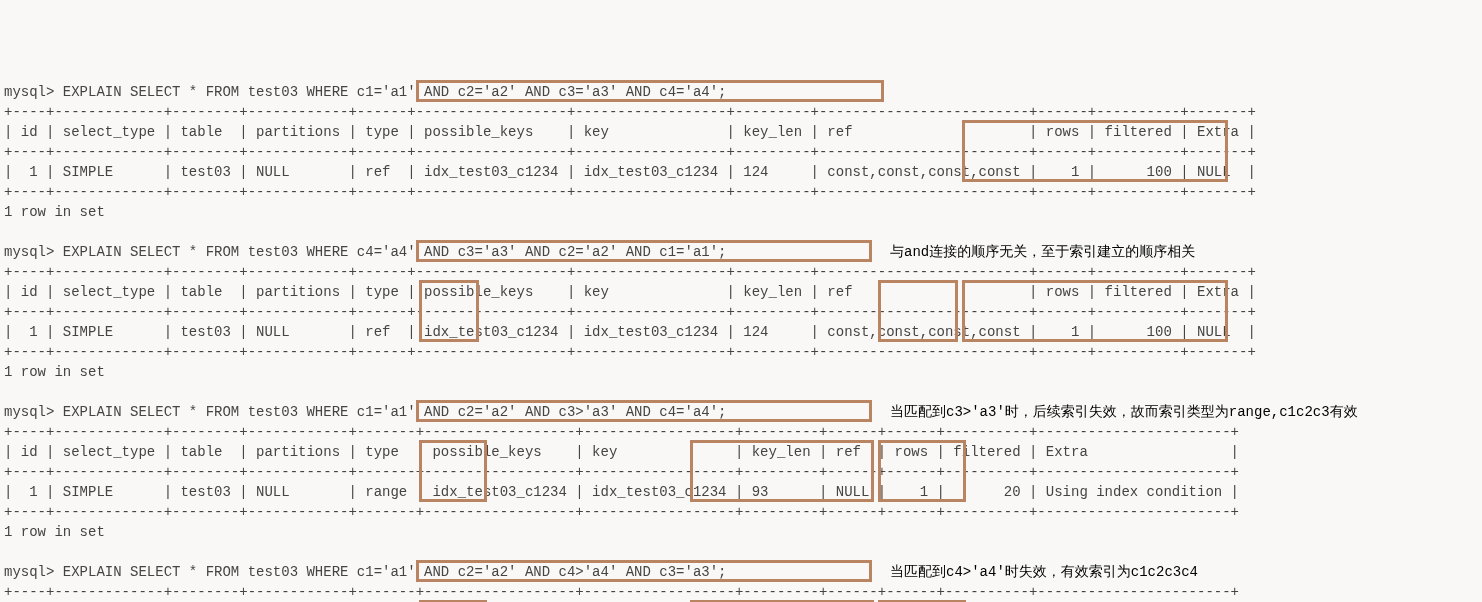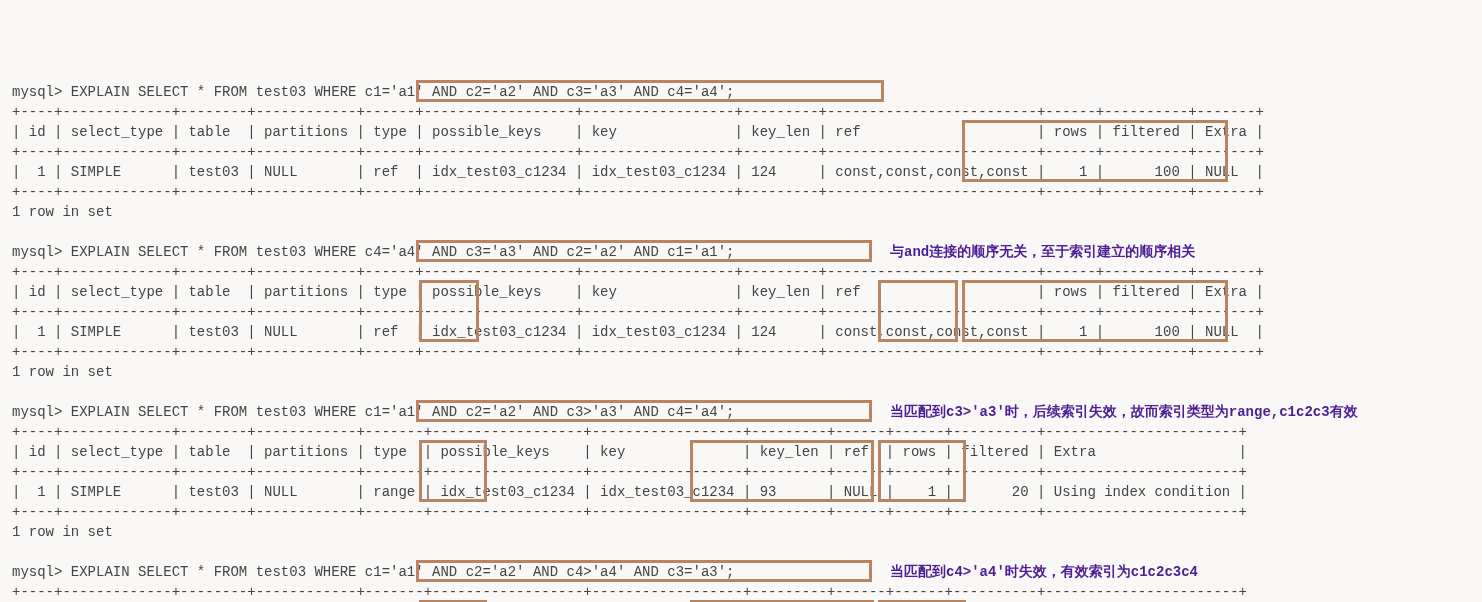--- a/index.html
+++ b/index.html
@@ -6,31 +6,31 @@
     font-family: Consolas, "Courier New", monospace;
     font-size: 14px;
     line-height: 20px;
     white-space: pre;
     color: #444;
     background: #f9f8f7;
     margin: 0;
     padding: 2px 0 6px 0;
     overflow-x: hidden;
   }
-  .line { position: relative; height: 20px; padding-left: 12px; }
+  .line { position: relative; height: 20px; padding-left: 4px; }
   .hl {
     position: absolute;
     border: 3px solid #b98462;
     box-sizing: border-box;
     pointer-events: none;
   }
   .note {
     position: absolute;
-    color: #4c1d95;
-    font-weight: bold;
+    color: #000000;
+    font-weight: normal;
   }
 </style>
 </head>
 <body>
 
 
 
 <div id="root"><div style="position: relative;"><div class="line"><span>mysql&gt; EXPLAIN SELECT * FROM test03 WHERE </span><span>c1='a1' AND c2='a2' AND c3='a3' AND c4='a4';</span></div><div class="line">+----+-------------+--------+------------+------+------------------+------------------+---------+-------------------------+------+----------+-------+</div><div class="line">| id | select_type | table  | partitions | type | possible_keys    | key              | key_len | ref                     | rows | filtered | Extra |</div><div class="line">+----+-------------+--------+------------+------+------------------+------------------+---------+-------------------------+------+----------+-------+</div><div class="line">|  1 | SIMPLE      | test03 | NULL       | ref  | idx_test03_c1234 | idx_test03_c1234 | 124     | const,const,const,const |    1 |      100 | NULL  |</div><div class="line">+----+-------------+--------+------------+------+------------------+------------------+---------+-------------------------+------+----------+-------+</div><div class="line">1 row in set</div><div class="line"></div><div class="hl" style="top: -2px; left: 416px; width: 468px; height: 22px;"></div><div class="hl" style="top: 38px; left: 962px; width: 266px; height: 62px;"></div></div><div style="position: relative;"><div class="line"><span>mysql&gt; EXPLAIN SELECT * FROM test03 WHERE </span><span>c4='a4' AND c3='a3' AND c2='a2' AND c1='a1';</span><span class="note" style="left: 890px; top: 0px;">与and连接的顺序无关，至于索引建立的顺序相关</span></div><div class="line">+----+-------------+--------+------------+------+------------------+------------------+---------+-------------------------+------+----------+-------+</div><div class="line">| id | select_type | table  | partitions | type | possible_keys    | key              | key_len | ref                     | rows | filtered | Extra |</div><div class="line">+----+-------------+--------+------------+------+------------------+------------------+---------+-------------------------+------+----------+-------+</div><div class="line">|  1 | SIMPLE      | test03 | NULL       | ref  | idx_test03_c1234 | idx_test03_c1234 | 124     | const,const,const,const |    1 |      100 | NULL  |</div><div class="line">+----+-------------+--------+------------+------+------------------+------------------+---------+-------------------------+------+----------+-------+</div><div class="line">1 row in set</div><div class="line"></div><div class="hl" style="top: -2px; left: 416px; width: 456px; height: 22px;"></div><div class="hl" style="top: 38px; left: 419px; width: 60px; height: 62px;"></div><div class="hl" style="top: 38px; left: 878px; width: 80px; height: 62px;"></div><div class="hl" style="top: 38px; left: 962px; width: 266px; height: 62px;"></div></div><div style="position: relative;"><div class="line"><span>mysql&gt; EXPLAIN SELECT * FROM test03 WHERE </span><span>c1='a1' AND c2='a2' AND c3&gt;'a3' AND c4='a4';</span><span class="note" style="left: 890px; top: 0px;">当匹配到c3&gt;'a3'时，后续索引失效，故而索引类型为range,c1c2c3有效</span></div><div class="line">+----+-------------+--------+------------+-------+------------------+------------------+---------+------+------+----------+-----------------------+</div><div class="line">| id | select_type | table  | partitions | type  | possible_keys    | key              | key_len | ref  | rows | filtered | Extra                 |</div><div class="line">+----+-------------+--------+------------+-------+------------------+------------------+---------+------+------+----------+-----------------------+</div><div class="line">|  1 | SIMPLE      | test03 | NULL       | range | idx_test03_c1234 | idx_test03_c1234 | 93      | NULL |    1 |       20 | Using index condition |</div><div class="line">+----+-------------+--------+------------+-------+------------------+------------------+---------+------+------+----------+-----------------------+</div><div class="line">1 row in set</div><div class="line"></div><div class="hl" style="top: -2px; left: 416px; width: 456px; height: 22px;"></div><div class="hl" style="top: 38px; left: 419px; width: 68px; height: 62px;"></div><div class="hl" style="top: 38px; left: 690px; width: 184px; height: 62px;"></div><div class="hl" style="top: 38px; left: 878px; width: 88px; height: 62px;"></div></div><div style="position: relative;"><div class="line"><span>mysql&gt; EXPLAIN SELECT * FROM test03 WHERE </span><span>c1='a1' AND c2='a2' AND c4&gt;'a4' AND c3='a3';</span><span class="note" style="left: 890px; top: 0px;">当匹配到c4&gt;'a4'时失效，有效索引为c1c2c3c4</span></div><div class="line">+----+-------------+--------+------------+-------+------------------+------------------+---------+------+------+----------+-----------------------+</div><div class="hl" style="top: -2px; left: 416px; width: 456px; height: 22px;"></div><div class="hl" style="top: 38px; left: 419px; width: 68px; height: 62px;"></div><div class="hl" style="top: 38px; left: 690px; width: 184px; height: 62px;"></div><div class="hl" style="top: 38px; left: 878px; width: 88px; height: 62px;"></div></div></div>
 
 

